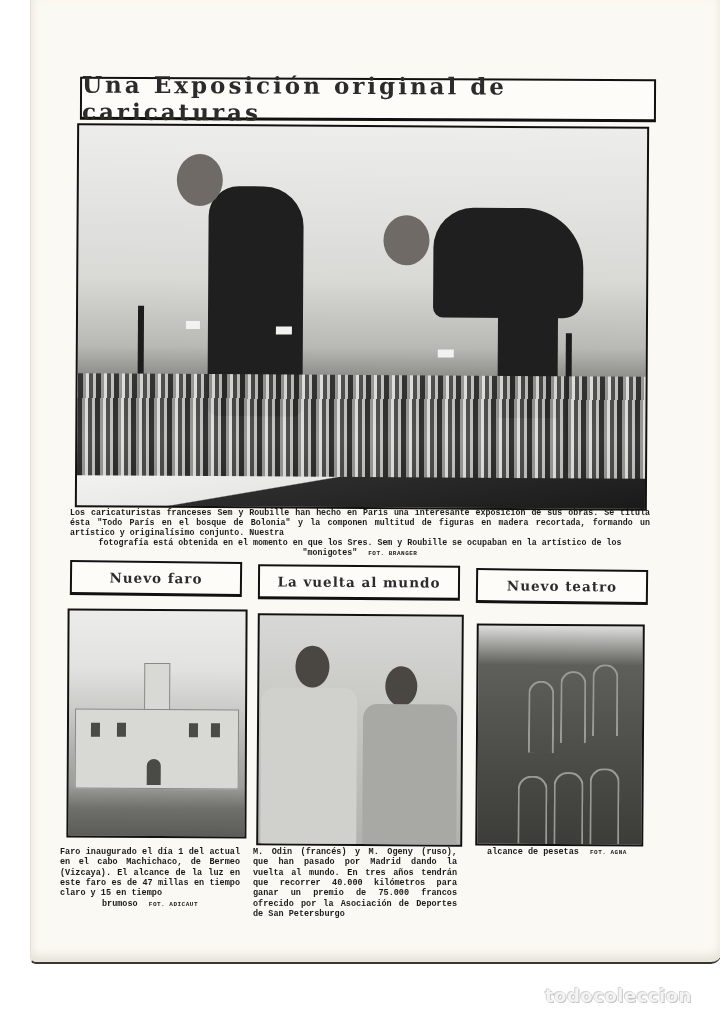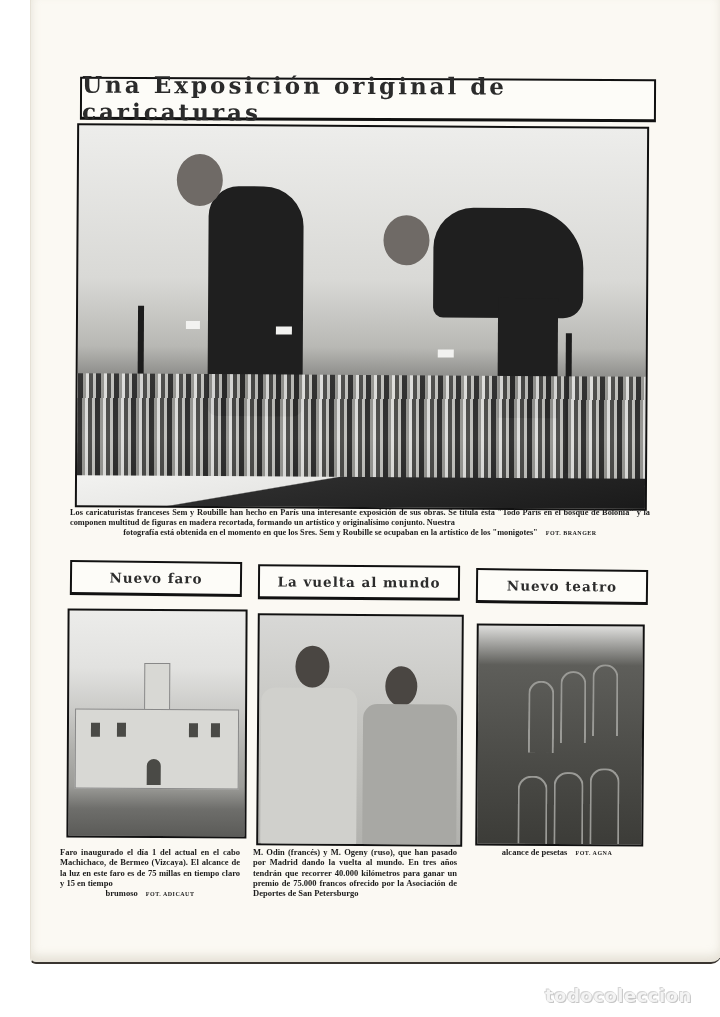--- a/index.html
+++ b/index.html
@@ -41,21 +41,21 @@
     position:absolute; left:0; right:0; bottom:22px; height:110px;
     background:
       repeating-linear-gradient(90deg, #2a2a2a 0 5px, #9a9a96 5px 8px, #e8e8e6 8px 11px, #4a4a48 11px 15px, #c8c8c4 15px 18px);
     opacity:0.9;
   }
   .ground {
     position:absolute; left:0; right:0; bottom:0; height:30px;
     background:linear-gradient(170deg, #f2f2f0 0%, #e8e8e6 35%, #2c2c2c 36%, #1a1a1a 100%);
   }
   .caption {
-    position:absolute; font-family:Liberation Serif, serif; color:#1b1b1b;
+    position:absolute; font-family:Liberation Mono, monospace; color:#1b1b1b;
     text-align:justify; line-height:1.22;
   }
   .main-caption { left:70px; top:508px; width:580px; font-size:8.3px; font-weight:bold; }
   .main-caption .last { text-align:center; display:block; }
   .credit { font-size:6px; letter-spacing:0.5px; font-weight:bold; margin-left:6px; }
   .section-box {
     position:absolute; height:30px; border:2px solid #111; border-bottom-width:3px;
     background:#fdfcf8; display:flex; align-items:center; justify-content:center;
   }
   .section-label { font-family:"DejaVu Serif", serif; font-size:13.5px; font-weight:bold; letter-spacing:1px; color:#2c2c2c; }
@@ -153,21 +153,21 @@
 <div class="photo p3">
   <div class="arch" style="left:50px;top:55px;width:22px;height:70px;"></div>
   <div class="arch" style="left:82px;top:45px;width:22px;height:70px;"></div>
   <div class="arch" style="left:114px;top:38px;width:22px;height:70px;"></div>
   <div class="arch" style="left:40px;top:150px;width:26px;height:66px;"></div>
   <div class="arch" style="left:76px;top:146px;width:26px;height:70px;"></div>
   <div class="arch" style="left:112px;top:142px;width:26px;height:74px;"></div>
 </div>
 
 <div class="caption cap-small c1">
-  <span>Faro inaugurado el día 1 del actual en el cabo Machichaco, de Bermeo (Vizcaya). El alcance de la luz en este faro es de 75 millas en tiempo claro y 15 en tiempo</span>
+  <span>Faro inaugurado el día 1 del actual en el cabo Machichaco, de Bermeo (Vizcaya). El alcance de la luz en este faro es de 47 millas en tiempo claro y 15 en tiempo</span>
   <span class="last">
     <span>brumoso</span>
     <span class="credit">FOT. ADICAUT</span>
   </span>
 </div>
 
 <div class="caption cap-small c2">
   <span>M. Odin (francés) y M. Ogeny (ruso), que han pasado por Madrid dando la vuelta al mundo. En tres años tendrán que recorrer 40.000 kilómetros para ganar un premio de 75.000 francos ofrecido por la Asociación de Deportes de San Petersburgo</span>
 </div>
 

